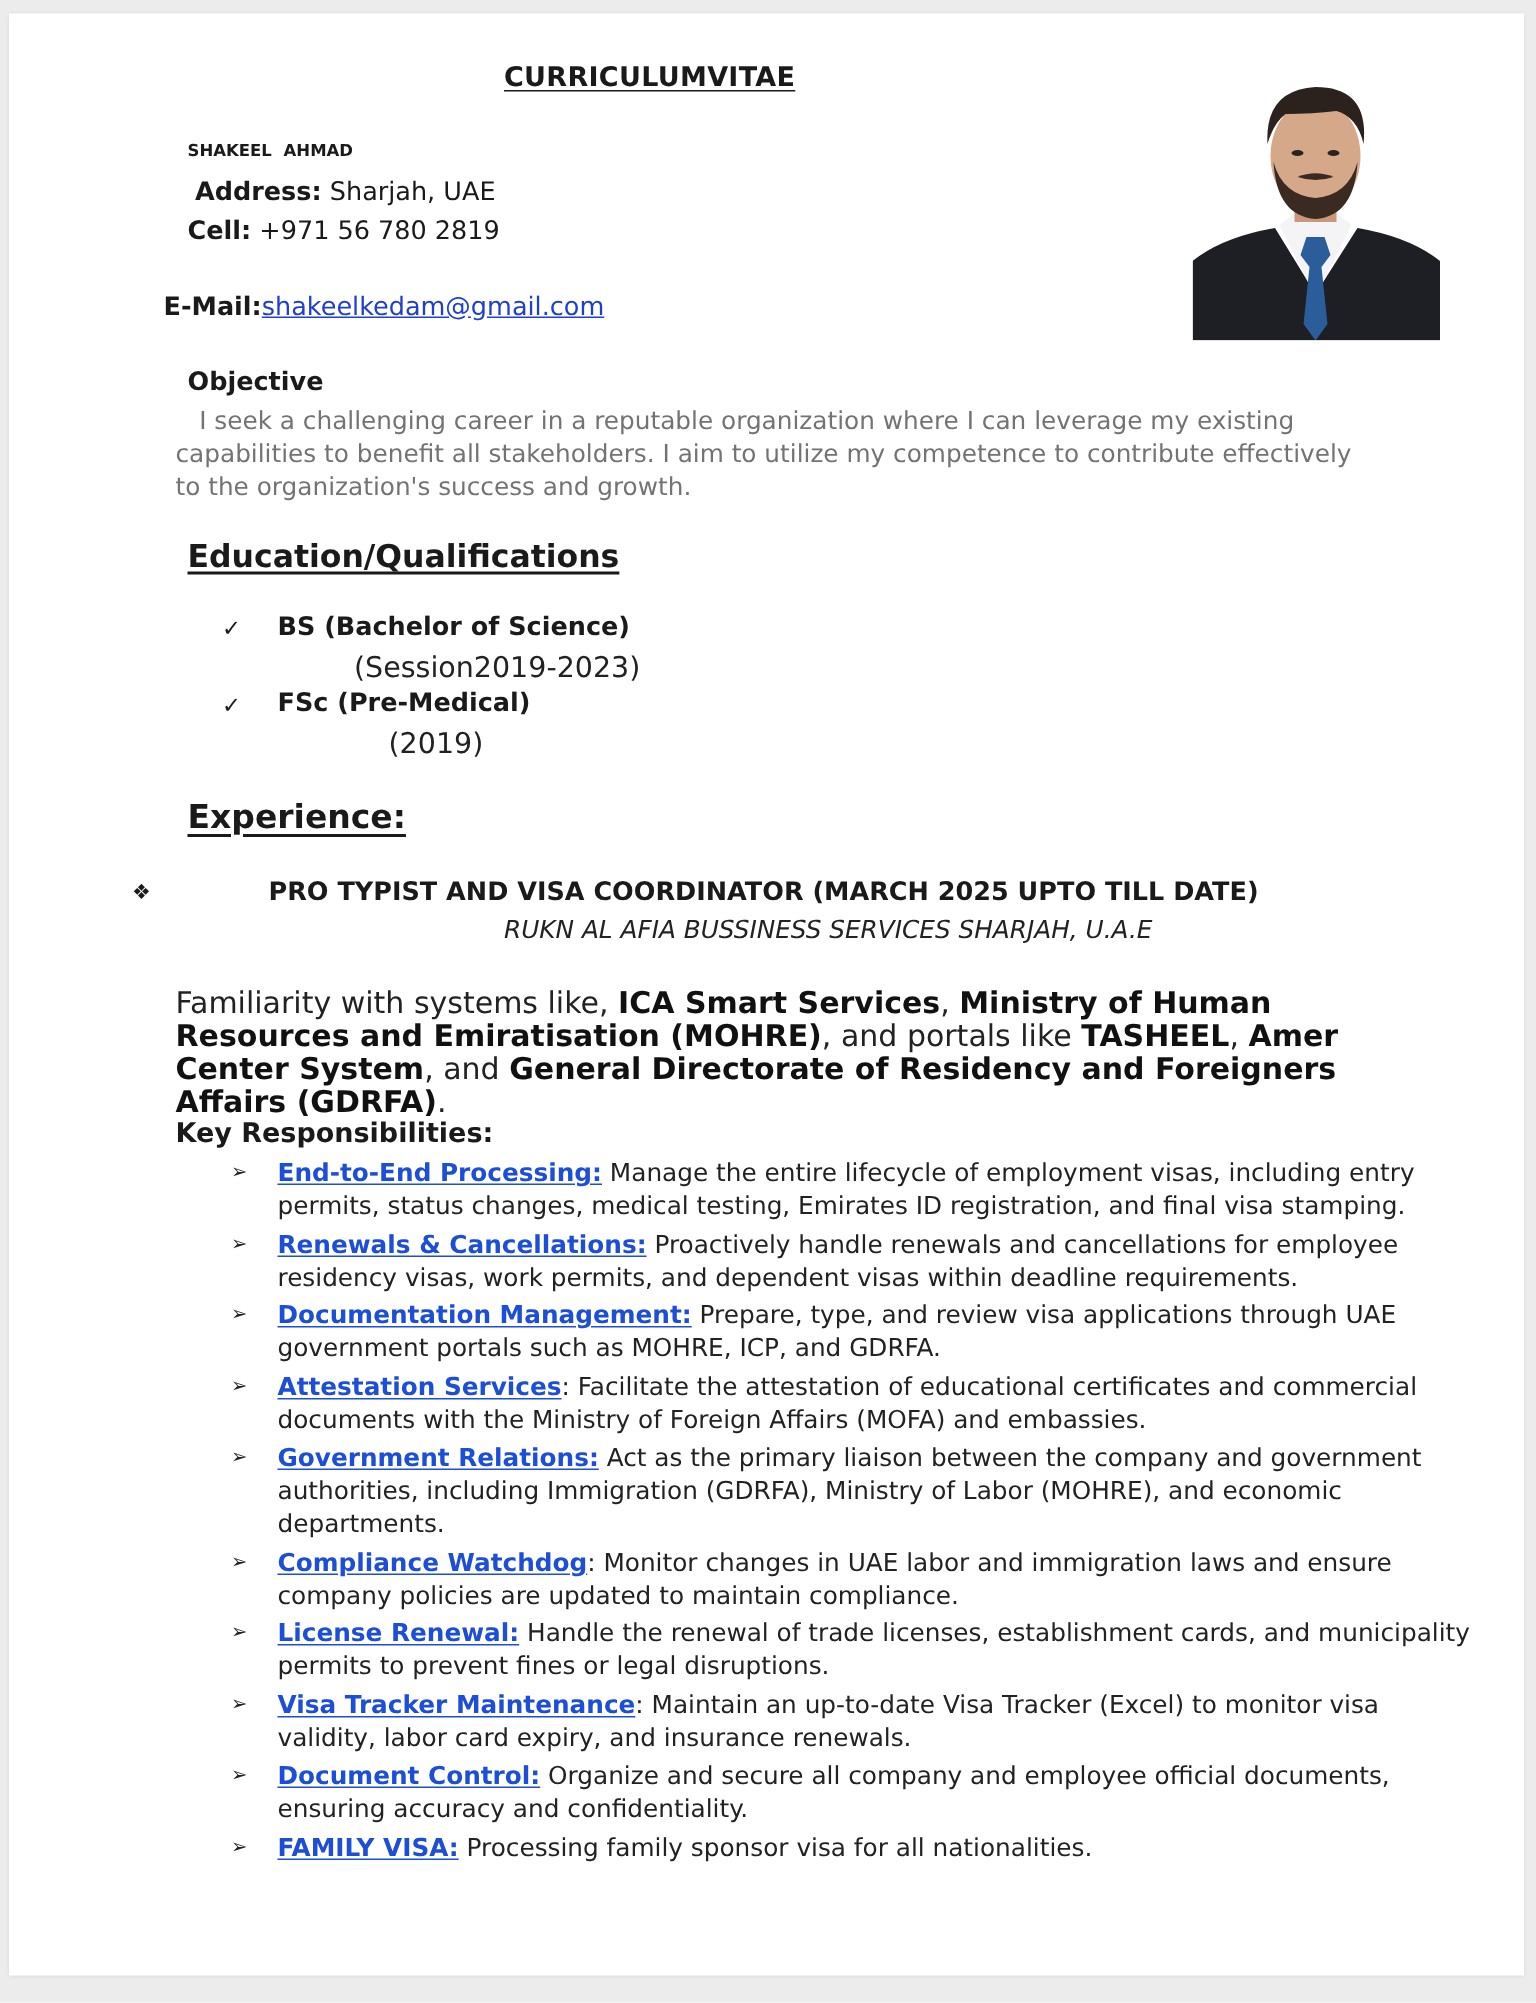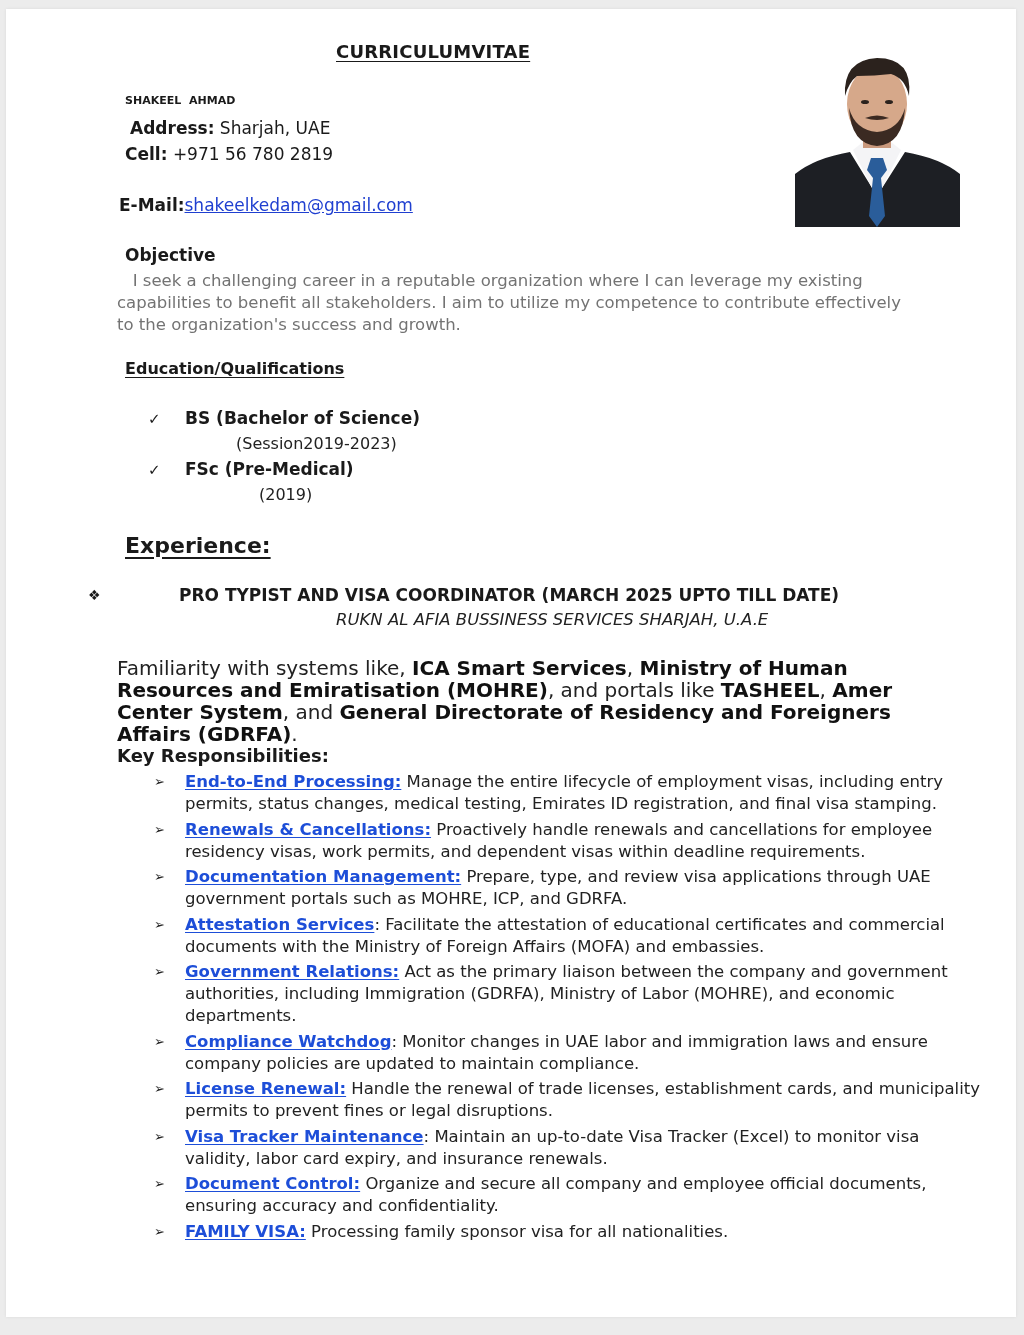--- a/index.html
+++ b/index.html
@@ -18,32 +18,32 @@
     .abs { position: absolute; white-space: nowrap; }
     .title {
       left: 336px; top: 41px; font-size: 18px; font-weight: bold;
       text-decoration: underline; text-underline-offset: 3px; letter-spacing: 0.2px;
     }
     .name { left: 125px; top: 94px; font-size: 11px; font-weight: bold; word-spacing: 4px; }
     .contact { font-size: 17px; }
     .contact b { font-weight: bold; }
     .addr { left: 130px; top: 118px; }
     .cell { left: 125px; top: 144px; }
-    .email { left: 119px; top: 195px; }
+    .email { left: 109px; top: 195px; }
     .email a { color: #1f3fd0; text-decoration: underline; }
     .photo { position: absolute; left: 795px; top: 46px; width: 165px; height: 181px; overflow: hidden; background: #fff; }
     .h-obj { left: 125px; top: 245px; font-size: 17px; font-weight: bold; }
     .obj-text {
       position: absolute; left: 117px; top: 270px; width: 800px;
       font-size: 16.5px; line-height: 22px; white-space: normal; color: #737373;
     }
-    .h-edu { left: 125px; top: 359px; font-size: 16px; font-weight: bold; text-decoration: underline; text-underline-offset: 3px; }
+    .h-edu { left: 125px; top: 359px; font-size: 21px; font-weight: bold; text-decoration: underline; text-underline-offset: 3px; }
     .check { font-size: 15px; }
     .edu-deg { font-size: 17px; font-weight: bold; }
-    .edu-sub { font-size: 16px; color: #222; }
+    .edu-sub { font-size: 19px; color: #222; }
     .h-exp { left: 125px; top: 533px; font-size: 22px; font-weight: bold; text-decoration: underline; text-underline-offset: 4px; }
     .diamond { left: 88px; top: 587px; font-size: 14px; }
     .job-title { left: 179px; top: 585px; font-size: 17px; font-weight: bold; }
     .company { left: 336px; top: 610px; font-size: 16.5px; font-style: italic; color: #222; }
     .fam {
       position: absolute; left: 117px; top: 657px; width: 820px;
       font-size: 20px; line-height: 22px; color: #222; white-space: normal;
     }
     .fam b { color: #111; }
     .h-key { left: 117px; top: 745px; font-size: 18px; font-weight: bold; }

